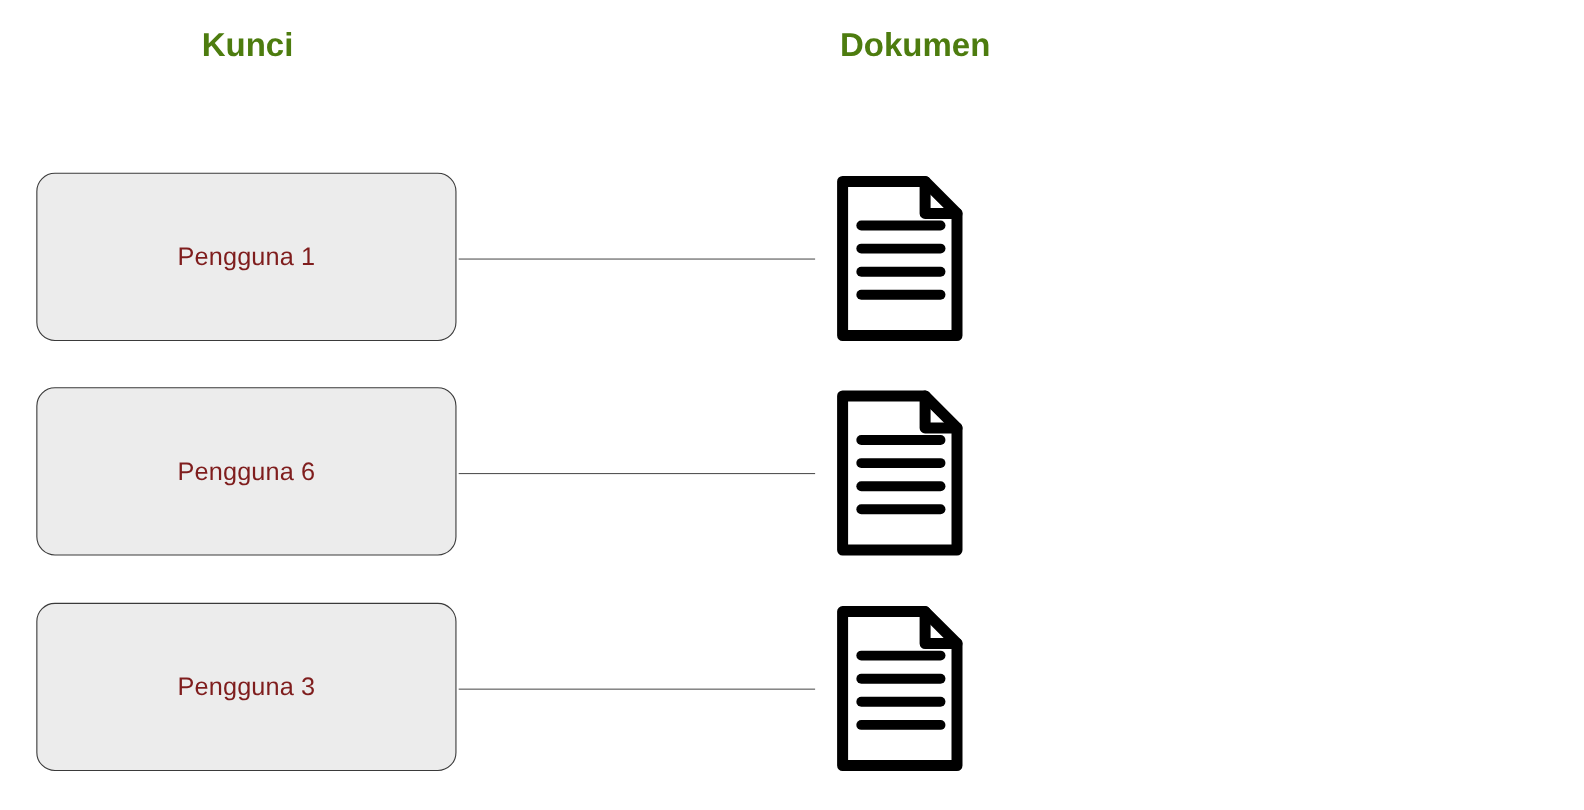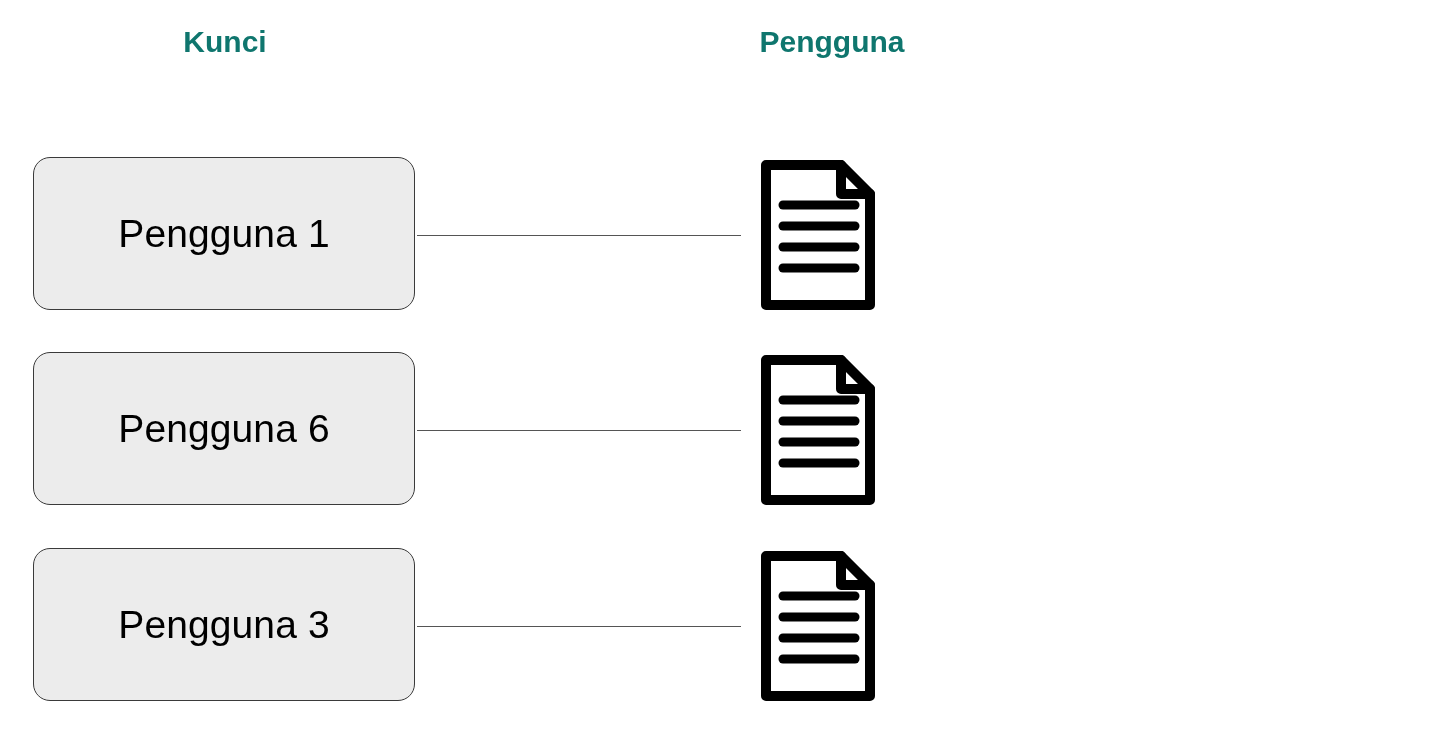--- a/index.html
+++ b/index.html
@@ -23,21 +23,21 @@
     width: 1440px;
     height: 736px;
   }
 
   
   .col-heading {
     position: absolute;
     font-family: "Liberation Sans", sans-serif;
     font-weight: bold;
     font-size: 30px;
-    color: #0f766e;
+    color: #4d7c0f;
     text-align: center;
     white-space: nowrap;
     line-height: 1;
   }
   #heading-kunci {
     left: 75px;
     top: 27px;
     width: 300px;
   }
   #heading-dokumen {
@@ -68,22 +68,22 @@
     background: #ececec;
     border: 1.6px solid #3a3a3a;
     border-radius: 17px;
     display: flex;
     align-items: center;
     justify-content: center;
   }
   .key-label {
     font-family: "Liberation Sans", sans-serif;
     font-weight: normal;
-    font-size: 39px;
-    color: #000000;
+    font-size: 23px;
+    color: #7f1d1d;
     letter-spacing: 0.1px;
     white-space: nowrap;
     text-align: right;
   }
 
   
   .connector {
     position: absolute;
     left: 417px;
     top: 79px;
@@ -106,21 +106,21 @@
     height: 158px;
   }
 </style>
 </head>
 <body>
 
 <div id="diagram">
 
   <div class="col-heading" id="heading-kunci">Kunci</div>
 
-  <div class="col-heading" id="heading-dokumen">Pengguna</div>
+  <div class="col-heading" id="heading-dokumen">Dokumen</div>
 
   <div class="row row-1">
 
     <div class="key-box">
       <span class="key-label">Pengguna 1</span>
     </div>
 
     <div class="connector"></div>
 
     <div class="doc-icon">

